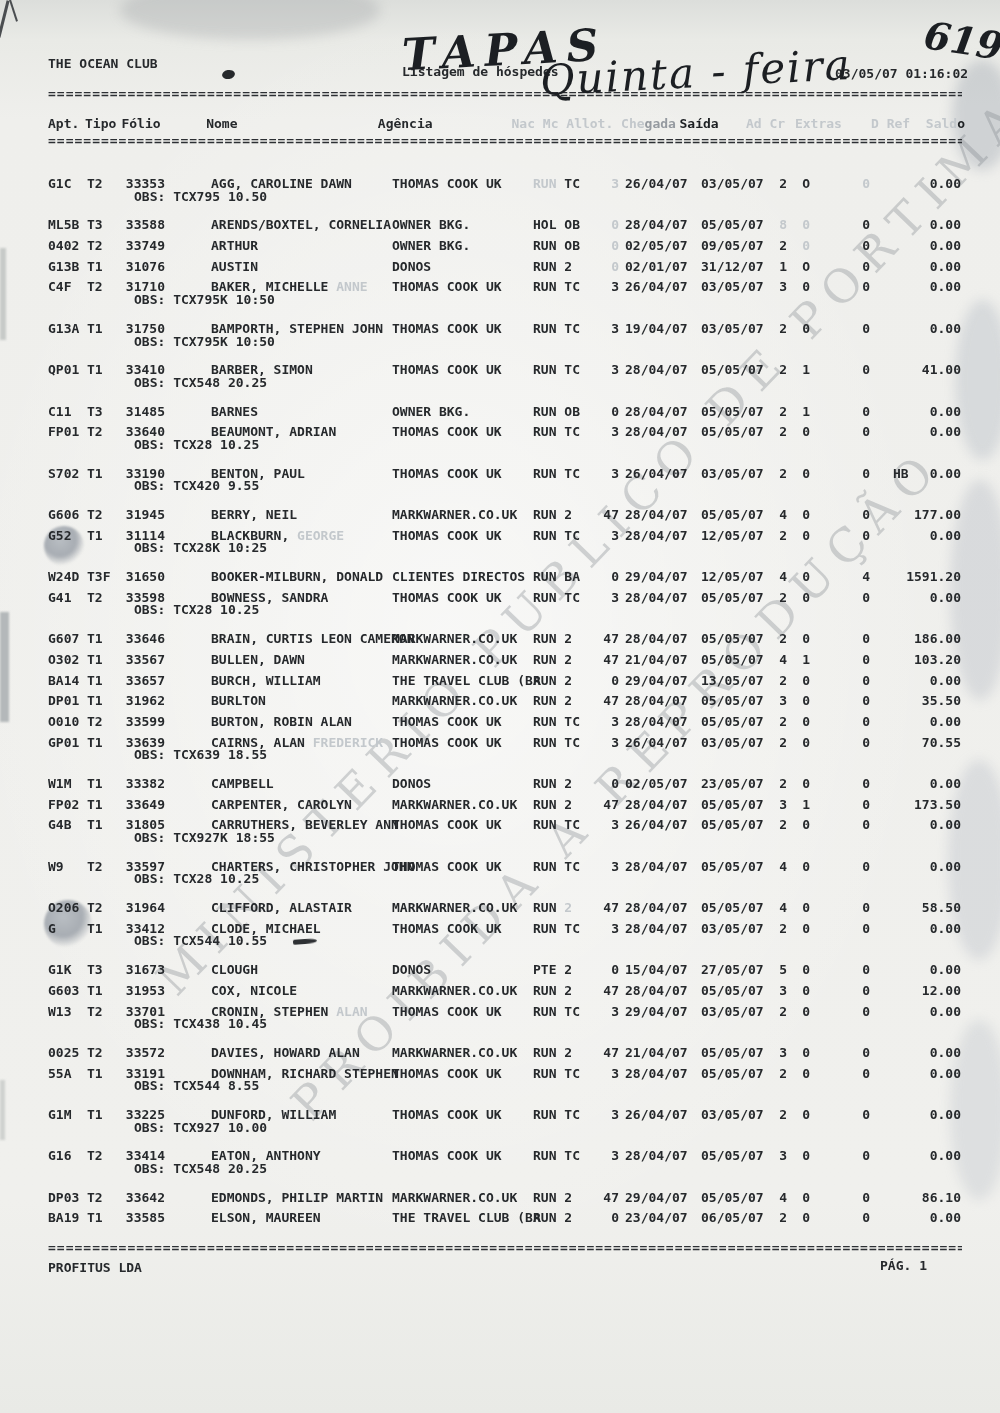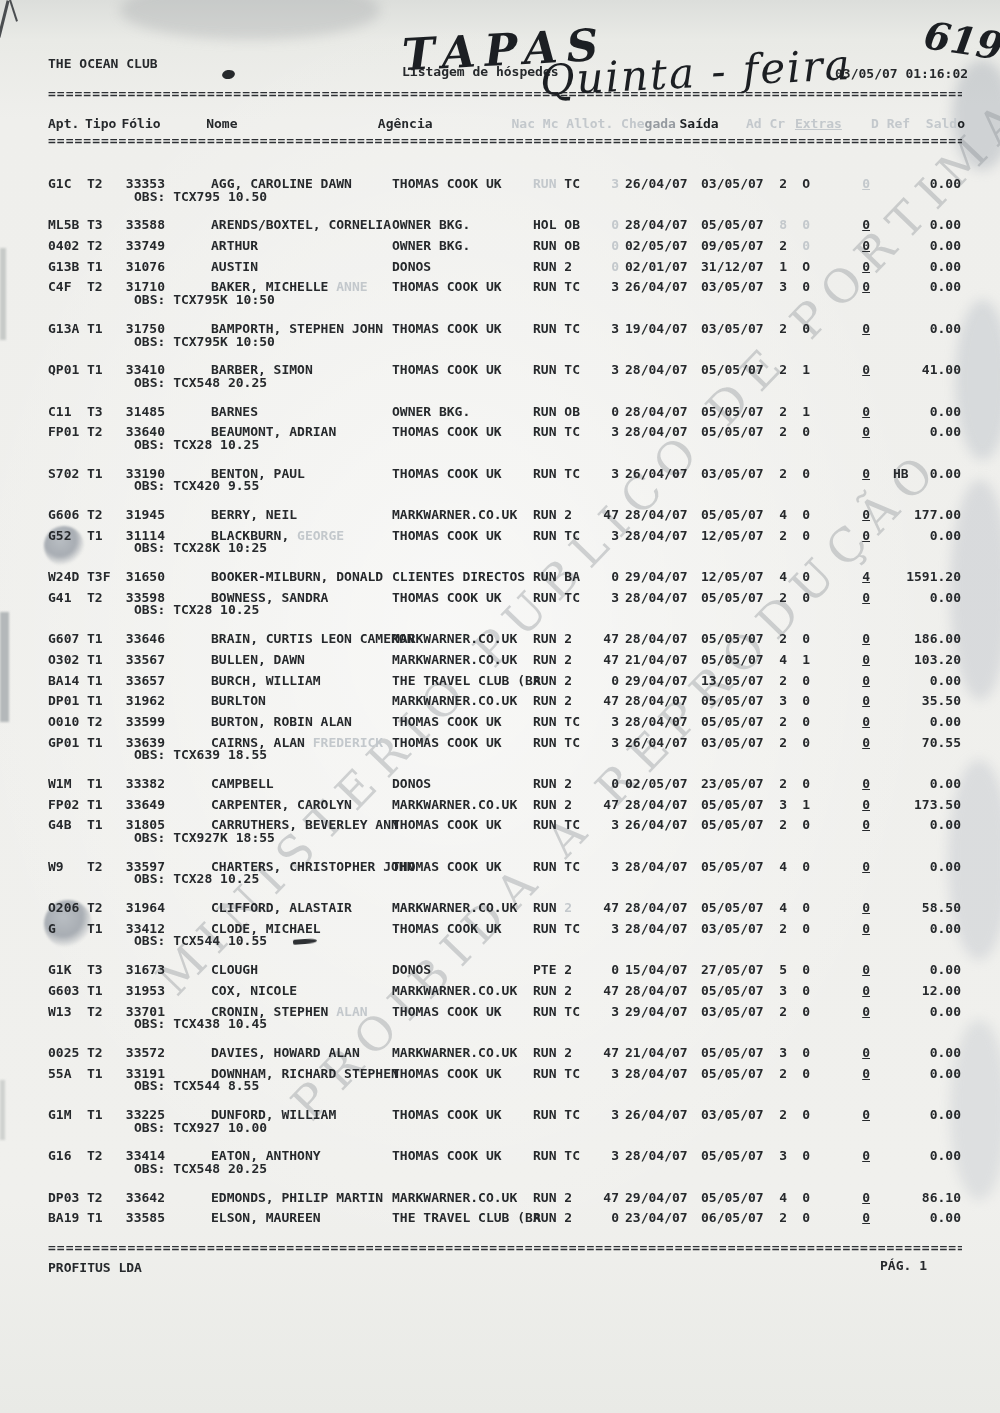--- a/index.html
+++ b/index.html
@@ -36,21 +36,21 @@
   .c-folio{width:47px;text-align:right;}
   .c-gap{width:8px;}
   .c-name{width:219px;overflow:visible;padding-left:38px;}
   .c-ag{width:141px;overflow:visible;}
   .c-nac{width:55px;}
   .c-allot{width:31px;text-align:right;}
   .c-in{width:76px;padding-left:6px;}
   .c-out{width:76px;padding-left:6px;}
   .c-ad{width:16px;text-align:right;}
   .c-cr{width:23px;text-align:right;}
-  .c-ex{width:60px;text-align:right;text-decoration:underline;}
+  .c-ex{width:60px;text-align:right;}
   .c-ref{width:29px;padding-left:23px;}
   .c-saldo{width:62px;text-align:right;}
   .span-nacblock{width:162px;}
   .span-adcr{width:39px;}
   .span-dref{width:91px;text-align:center;}
   .f1{color:#c3c8cc;}           
   .f2{color:#959aa0;margin-top:14px;}           
   .dark{color:#1d2023;}
   .obs-line{padding-left:86px;}
   

